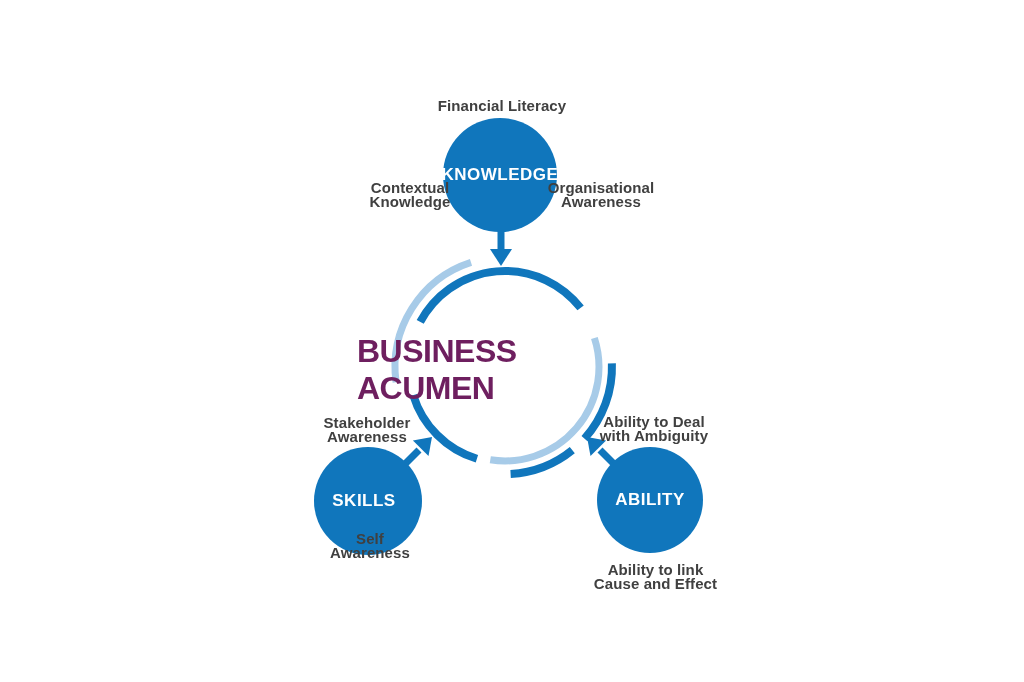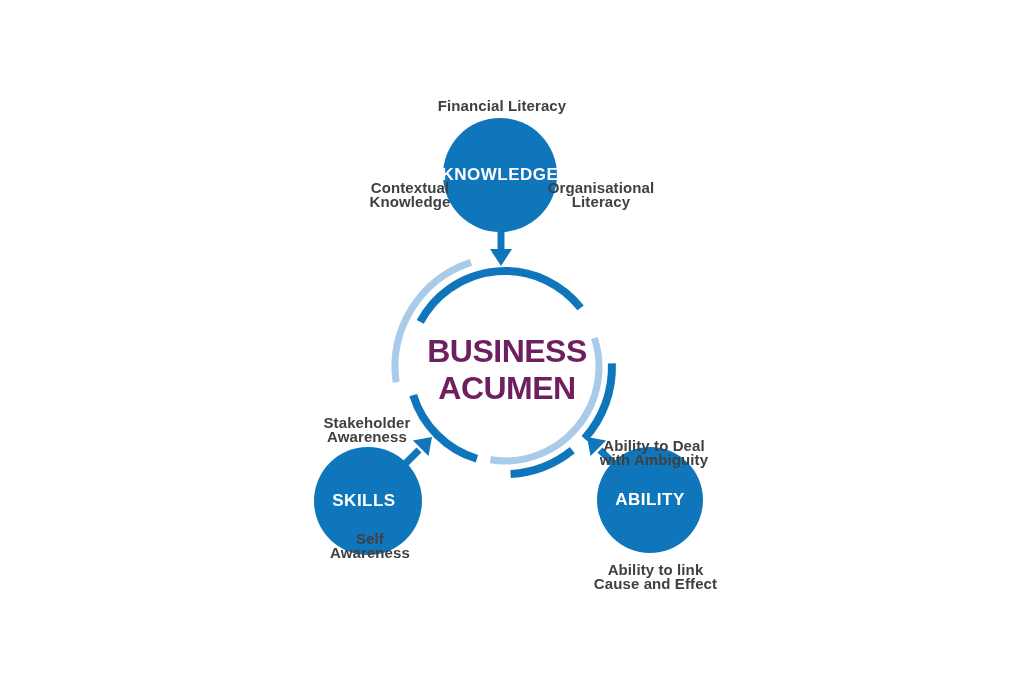--- a/index.html
+++ b/index.html
@@ -37,21 +37,20 @@
     font-weight: 700;
     font-size: 17px;
     letter-spacing: 0.5px;
     line-height: 18px;
   }
   .center-title {
     position: absolute;
     left: 357px;
     top: 333px;
     width: 300px;
-    text-align: center;
     white-space: pre-line;
     color: #6e1f5f;
     font-weight: 700;
     font-size: 32px;
     line-height: 37px;
     letter-spacing: -0.5px;
   }
 </style>
 </head>
 <body>
@@ -85,25 +84,25 @@
 ACUMEN</div>
 
   <div class="circle-label" style="left:400px; top:166px; width:200px;">KNOWLEDGE</div>
   <div class="circle-label" style="left:264px; top:492px; width:200px;">SKILLS</div>
   <div class="circle-label" style="left:550px; top:491px; width:200px;">ABILITY</div>
 
   <div class="label" style="left:402px; top:99px; width:200px;">Financial Literacy</div>
   <div class="label" style="left:335px; top:181px; width:150px;">Contextual
 Knowledge</div>
   <div class="label" style="left:526px; top:181px; width:150px;">Organisational
-Literacy</div>
+Awareness</div>
 
   <div class="label" style="left:292px; top:416px; width:150px;">Stakeholder
 Awareness</div>
   <div class="label" style="left:295px; top:532px; width:150px;">Self
 Awareness</div>
 
-  <div class="label" style="left:574px; top:439px; width:160px;">Ability to Deal
+  <div class="label" style="left:574px; top:415px; width:160px;">Ability to Deal
 with Ambiguity</div>
   <div class="label" style="left:568px; top:563px; width:175px;text-align:center;">Ability to link
 Cause and Effect</div>
 
 </div>
 
 </body></html>

